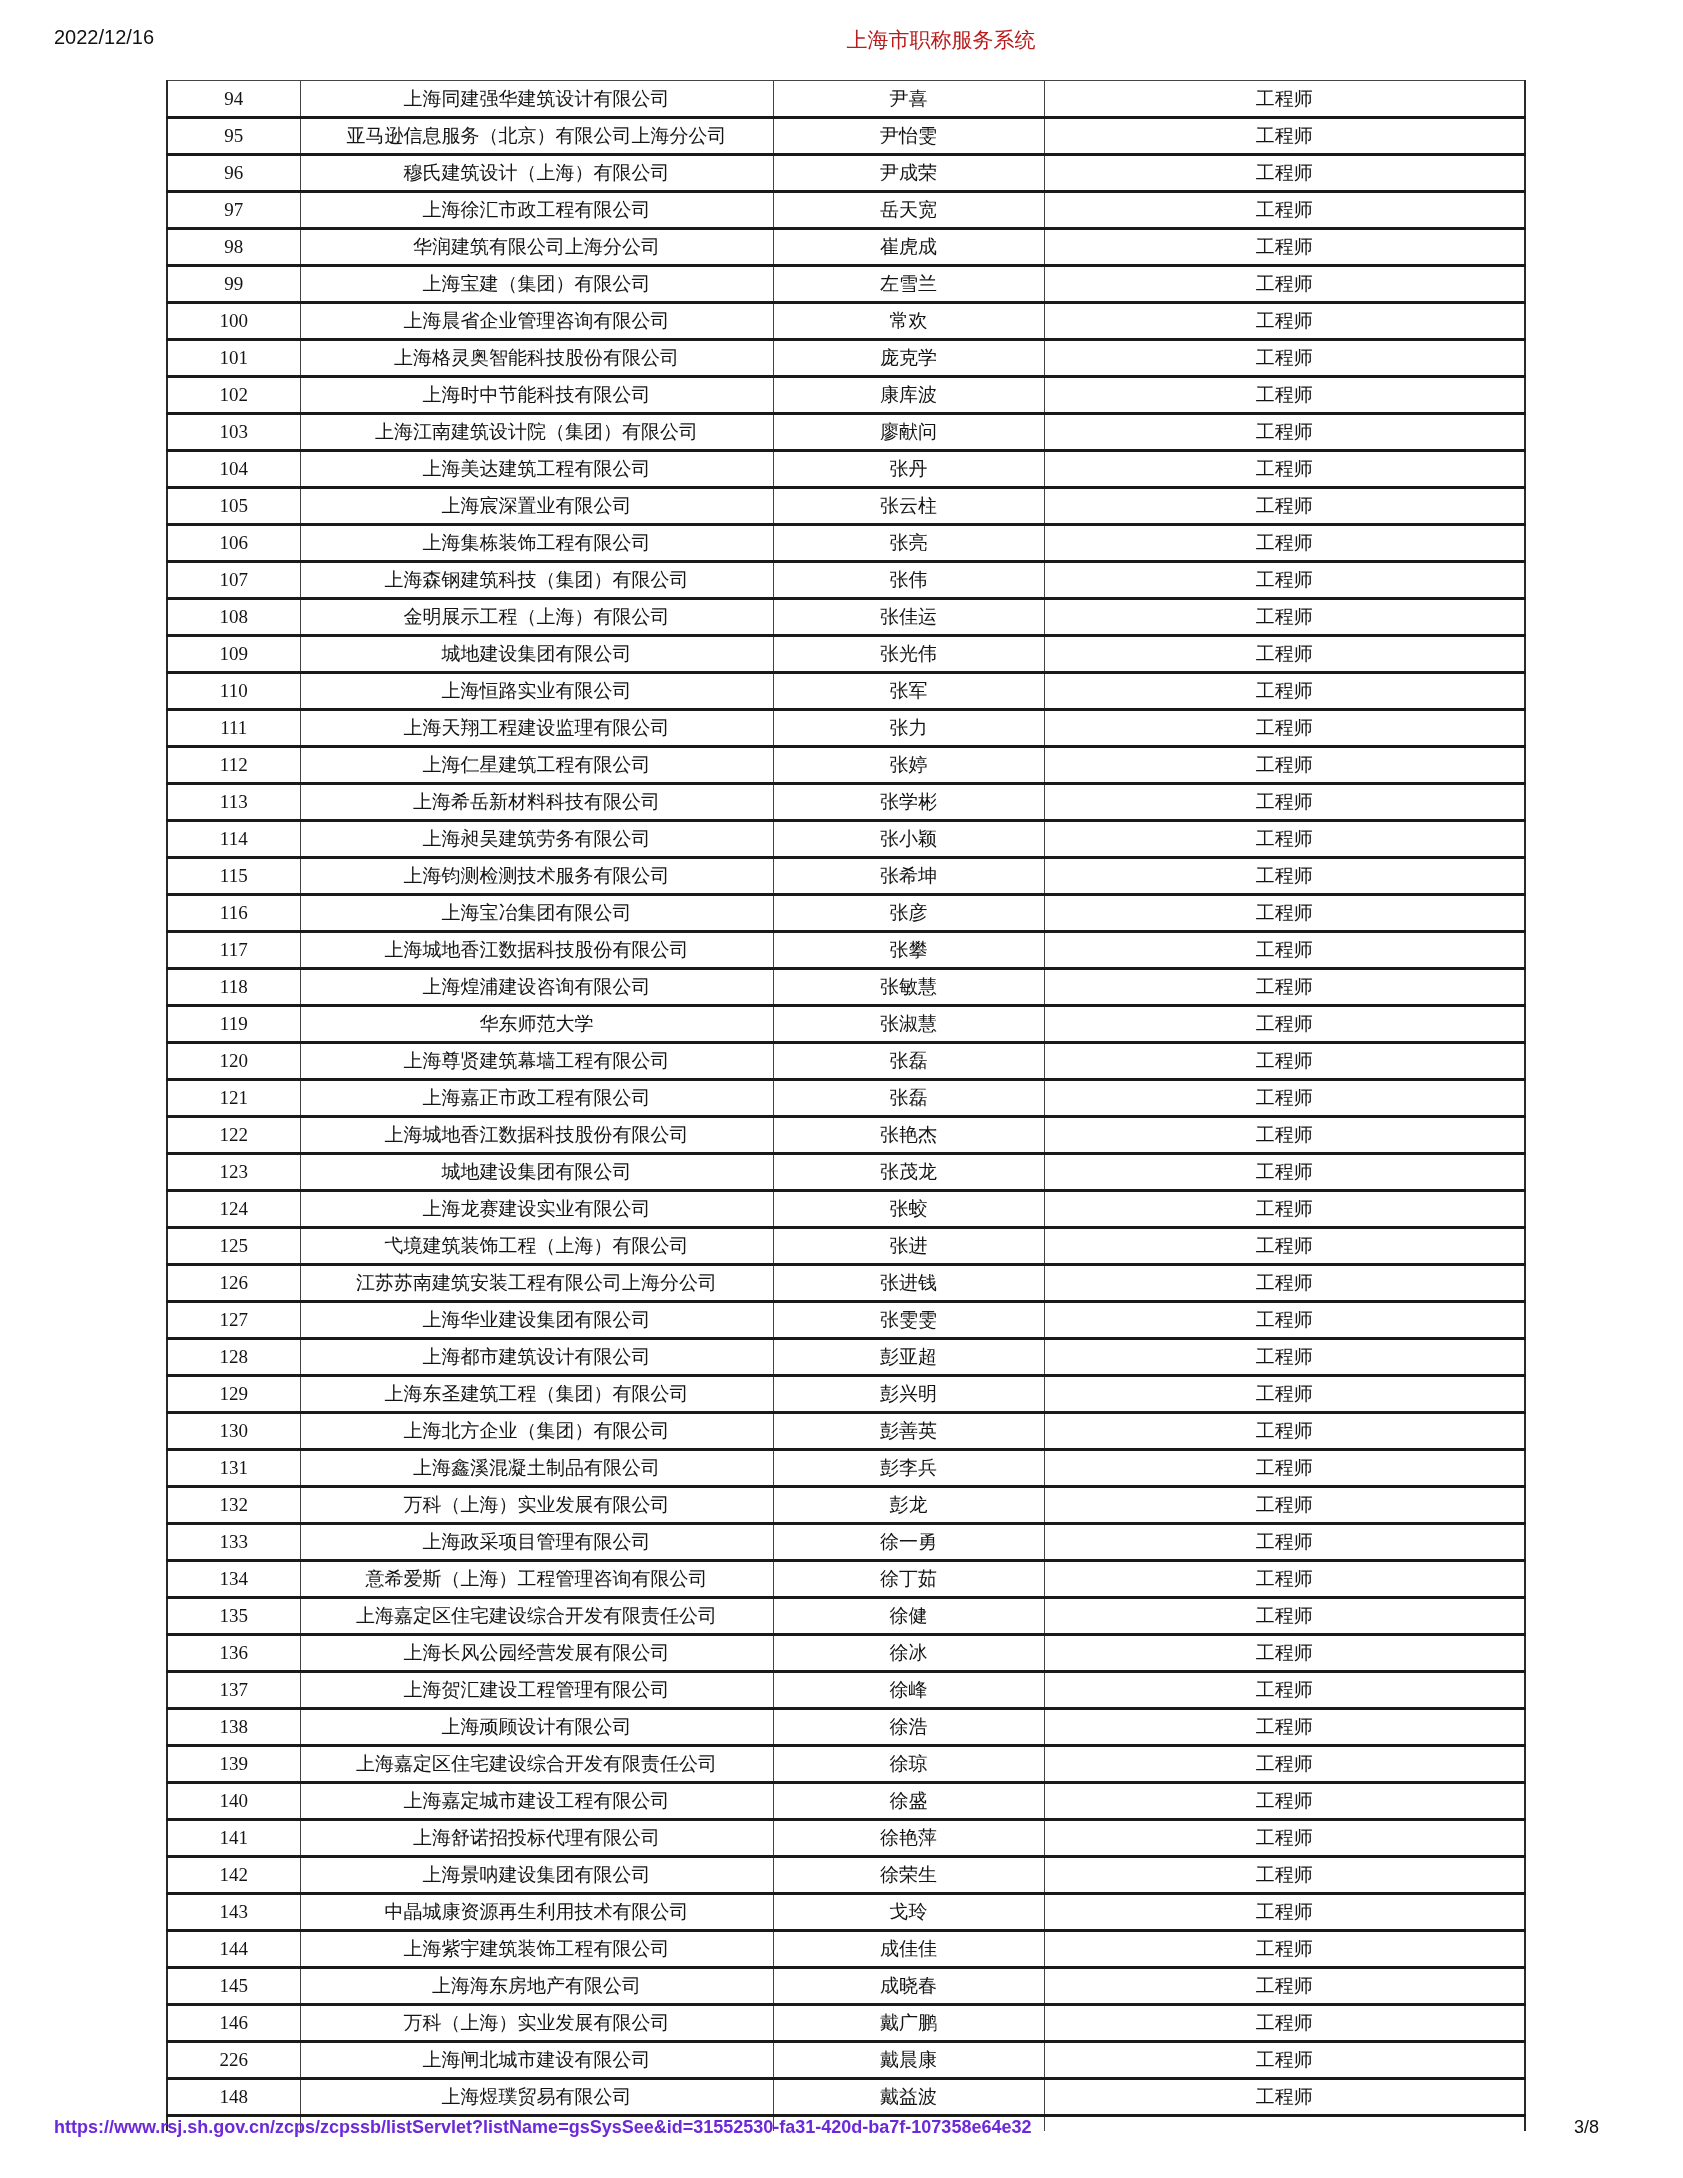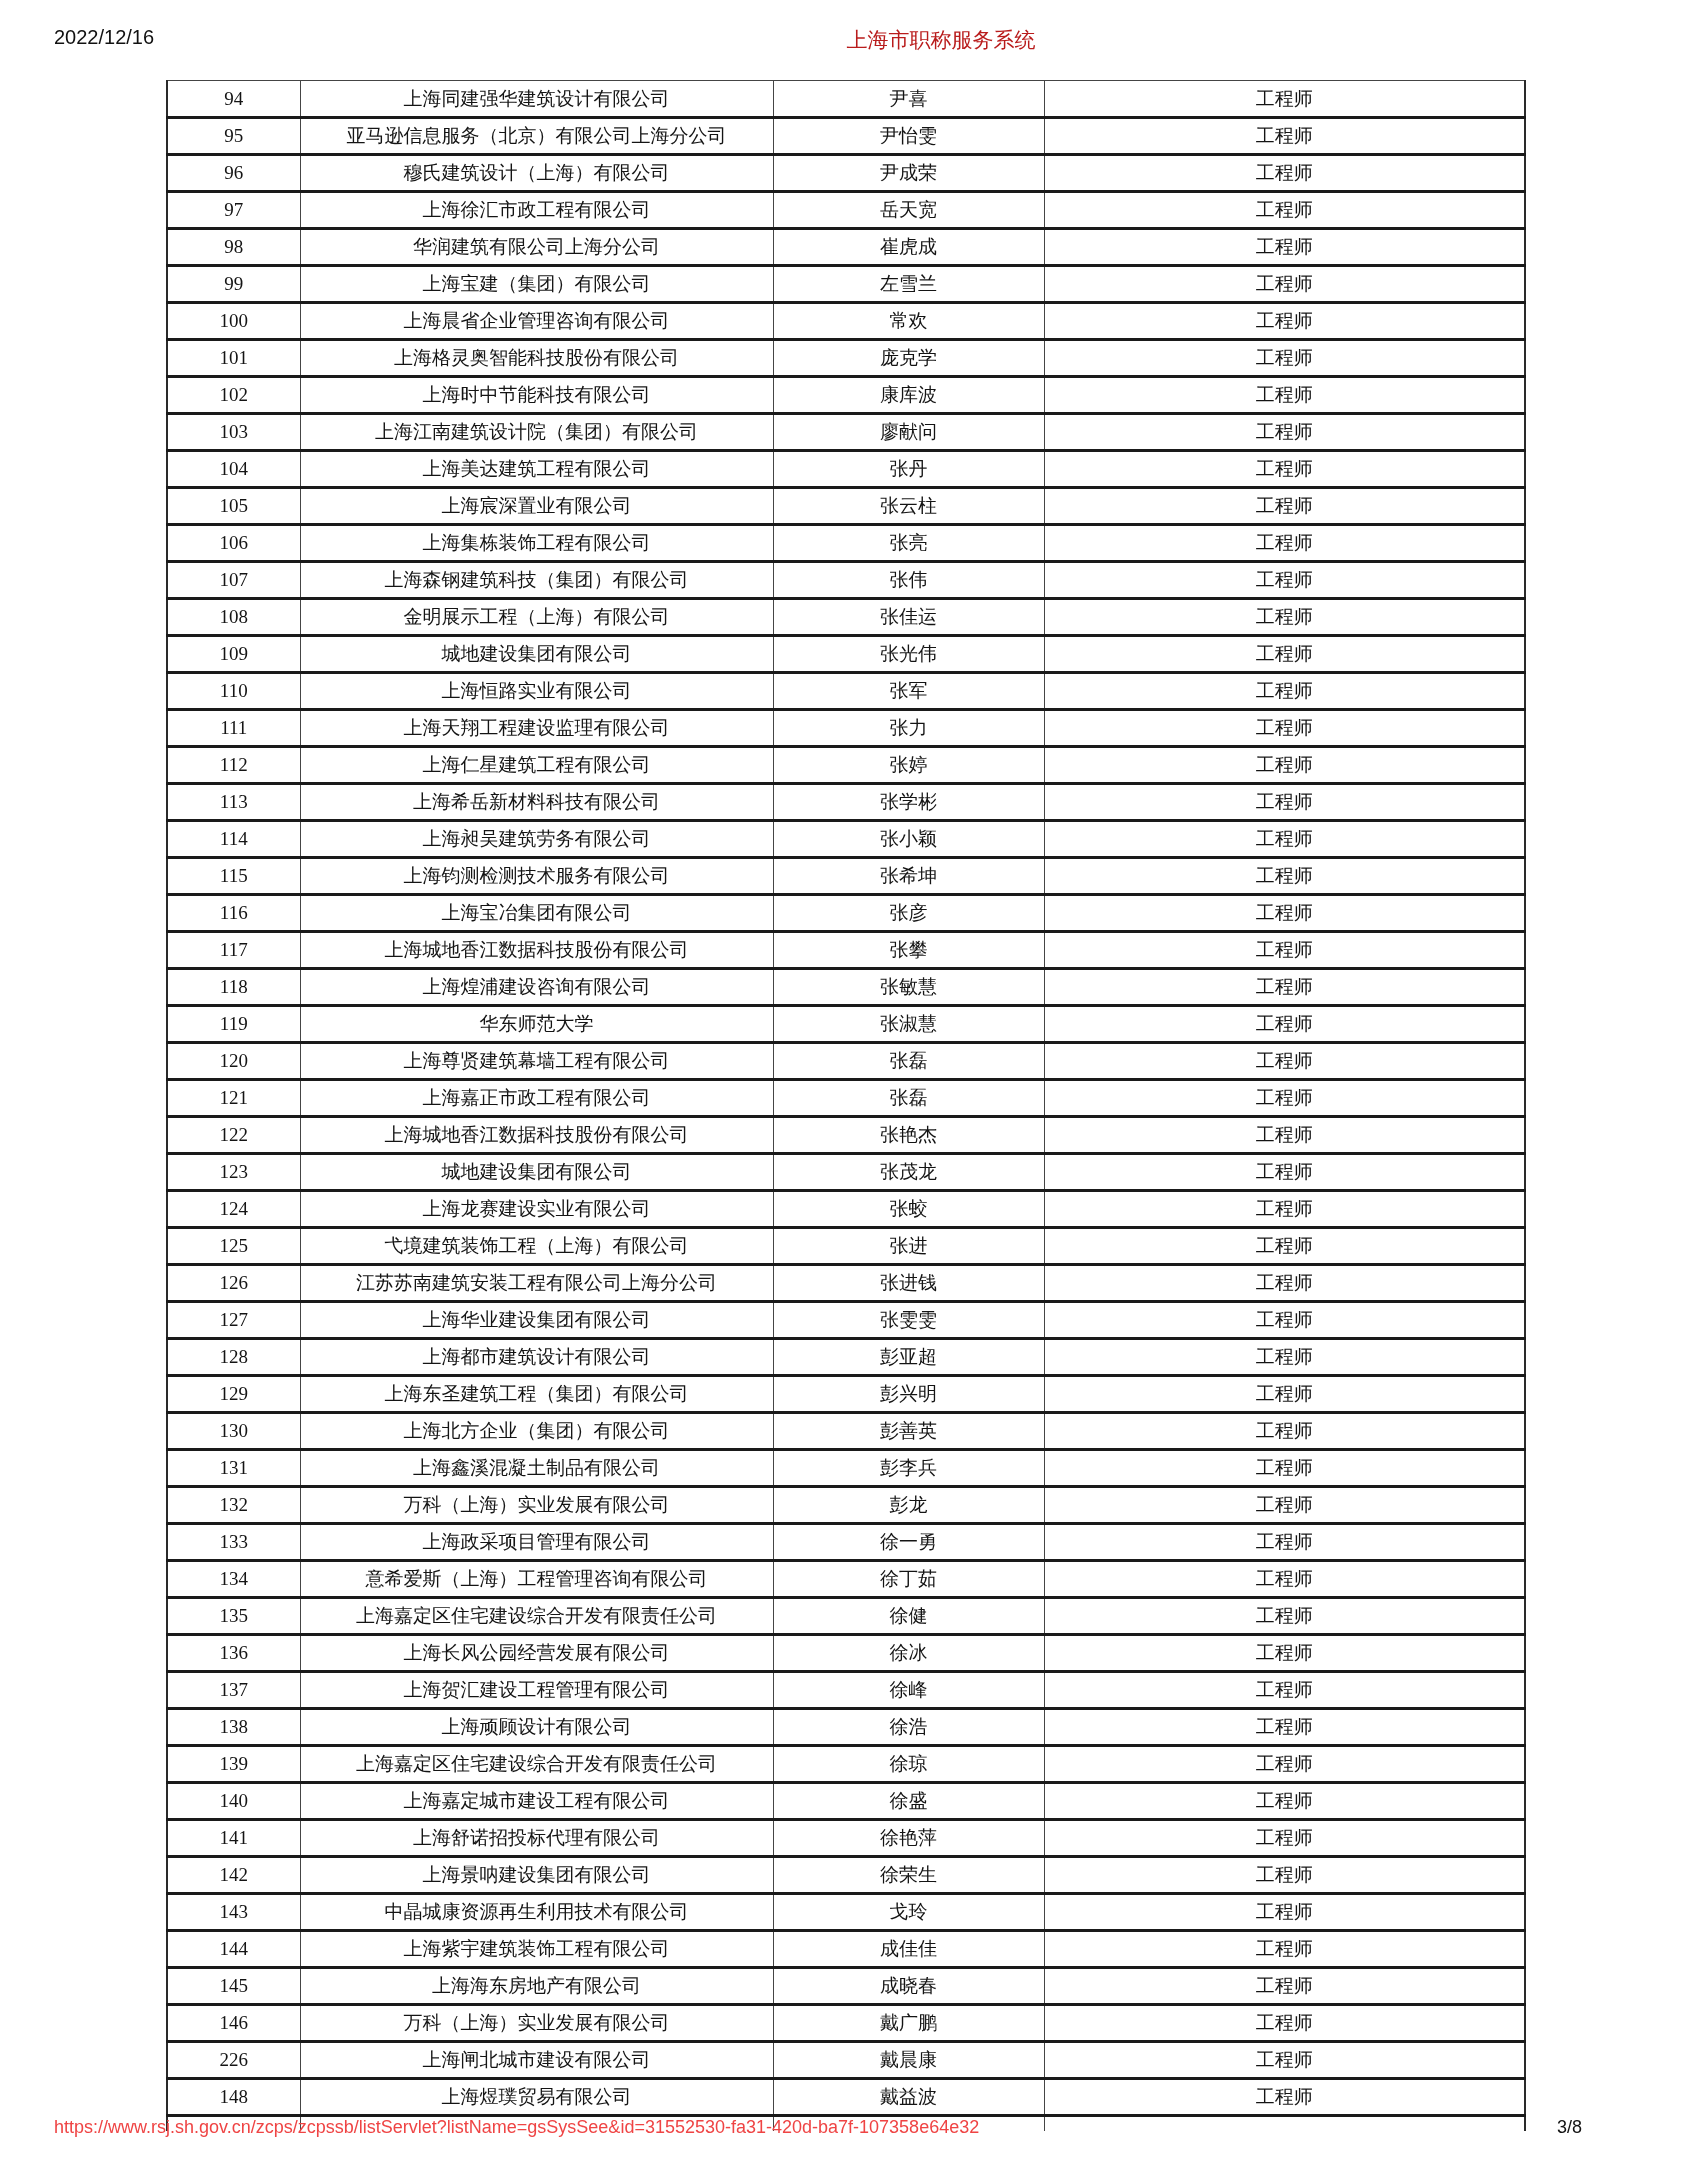--- a/index.html
+++ b/index.html
@@ -21,22 +21,22 @@
     text-align:center;vertical-align:middle;
     font-family:"Liberation Serif","DejaVu Serif",serif;
     font-size:19px;color:#141414;
     padding:0 4px;overflow:hidden;white-space:nowrap;
   }
   table.list-table tr{height:37px;}
   table.list-table tr.partial{height:15px;}
   table.list-table tr.partial td{border-bottom:none;}
   td.col-no{font-size:20px;margin-top:38px;}
   .print-footer{position:absolute;top:2117px;left:0;width:1683px;height:24px;}
-  .footer-url{position:absolute;left:54px;top:0;font-size:18px;color:#ef4444;white-space:nowrap;}
-  .footer-page{position:absolute;right:101px;top:0;font-size:18px;color:#111;margin-left:35px;}
+  .footer-url{position:absolute;left:54px;top:0;font-size:18px;color:#6d28d9;white-space:nowrap;font-weight:bold;}
+  .footer-page{position:absolute;right:84px;top:0;font-size:18px;color:#111;margin-left:35px;}
 </style>
 </head>
 <body>
 
 <div class="print-header">
   <span class="print-date">2022/12/16</span>
   <span class="print-title">上海市职称服务系统</span>
 </div>
 
 <table class="list-table">

